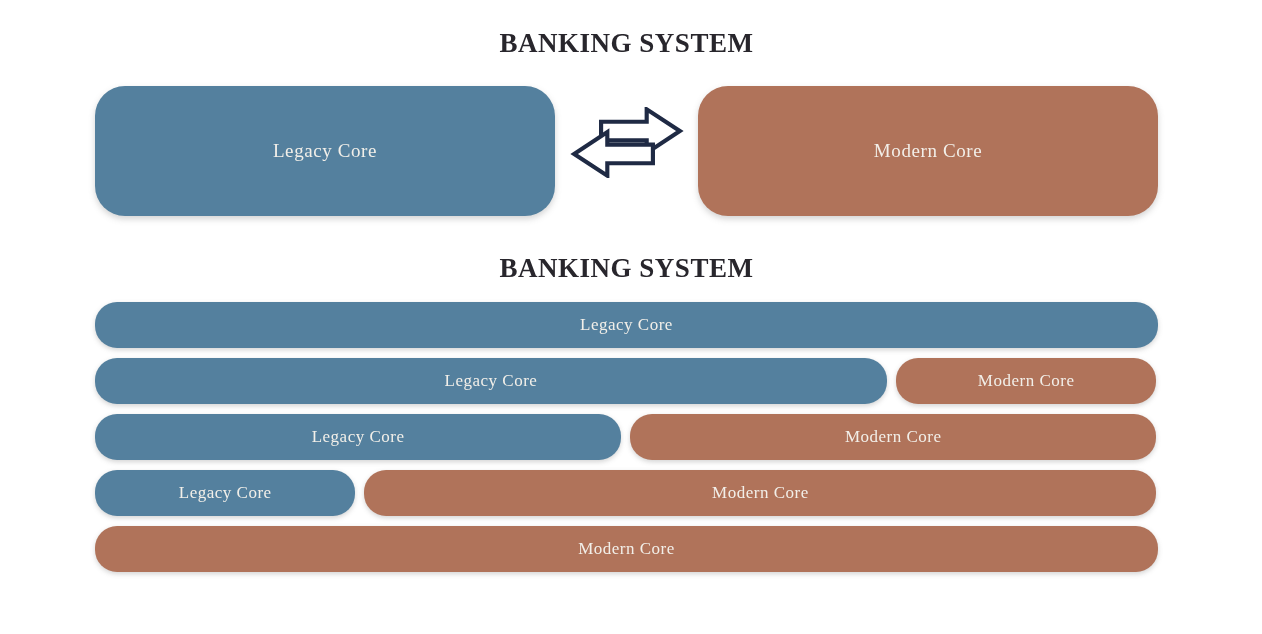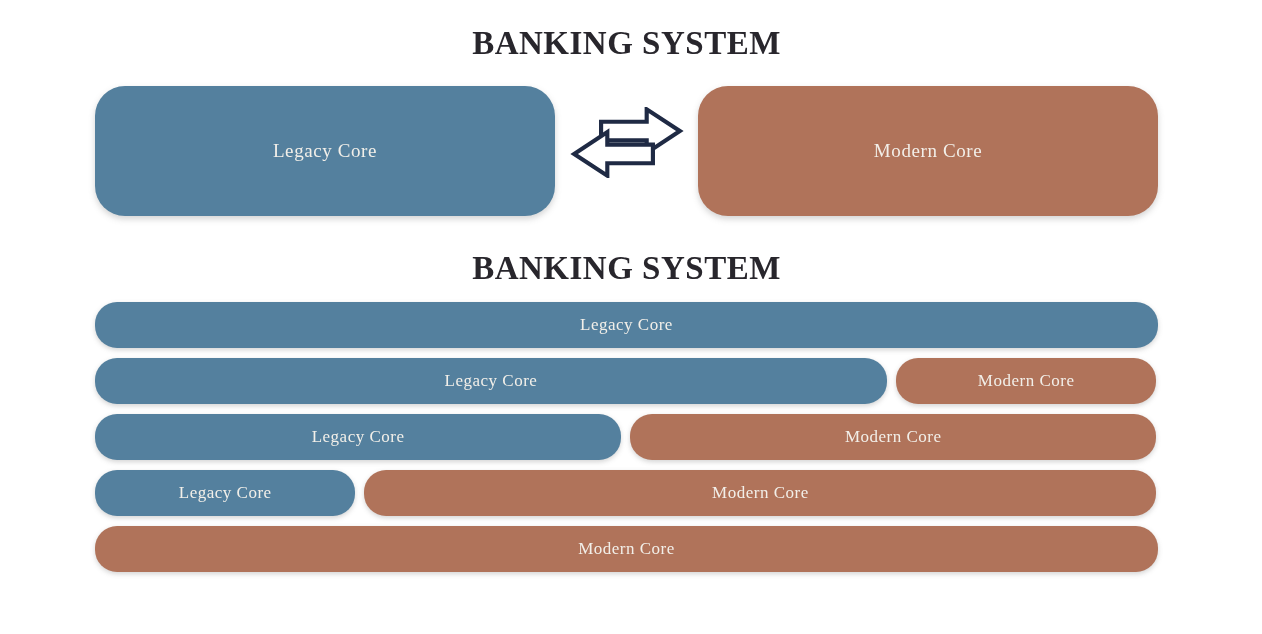--- a/index.html
+++ b/index.html
@@ -4,21 +4,21 @@
 <style>
   html, body { margin: 0; padding: 0; background: #ffffff; }
   body {
     width: 1262px; height: 634px; overflow: hidden;
     font-family: "Liberation Serif", "DejaVu Serif", serif;
   }
   .canvas { width: 1063px; padding: 30px 104px 0 95px; }
 
   .diagram-title {
     margin: 0; text-align: center;
-    font-size: 33px; line-height: 27px; font-weight: 600;
+    font-size: 27px; line-height: 27px; font-weight: 600;
     letter-spacing: 0.5px; color: var(--title-text, #28262c);
   }
 
   
   .boxes-row { margin-top: 29px; height: 130px; display: flex; align-items: stretch; }
   .core-box {
     width: 460px; border-radius: 30px;
     display: flex; align-items: center; justify-content: center;
     box-shadow: 0 3px 6px rgba(100,100,100,0.28);
   }

